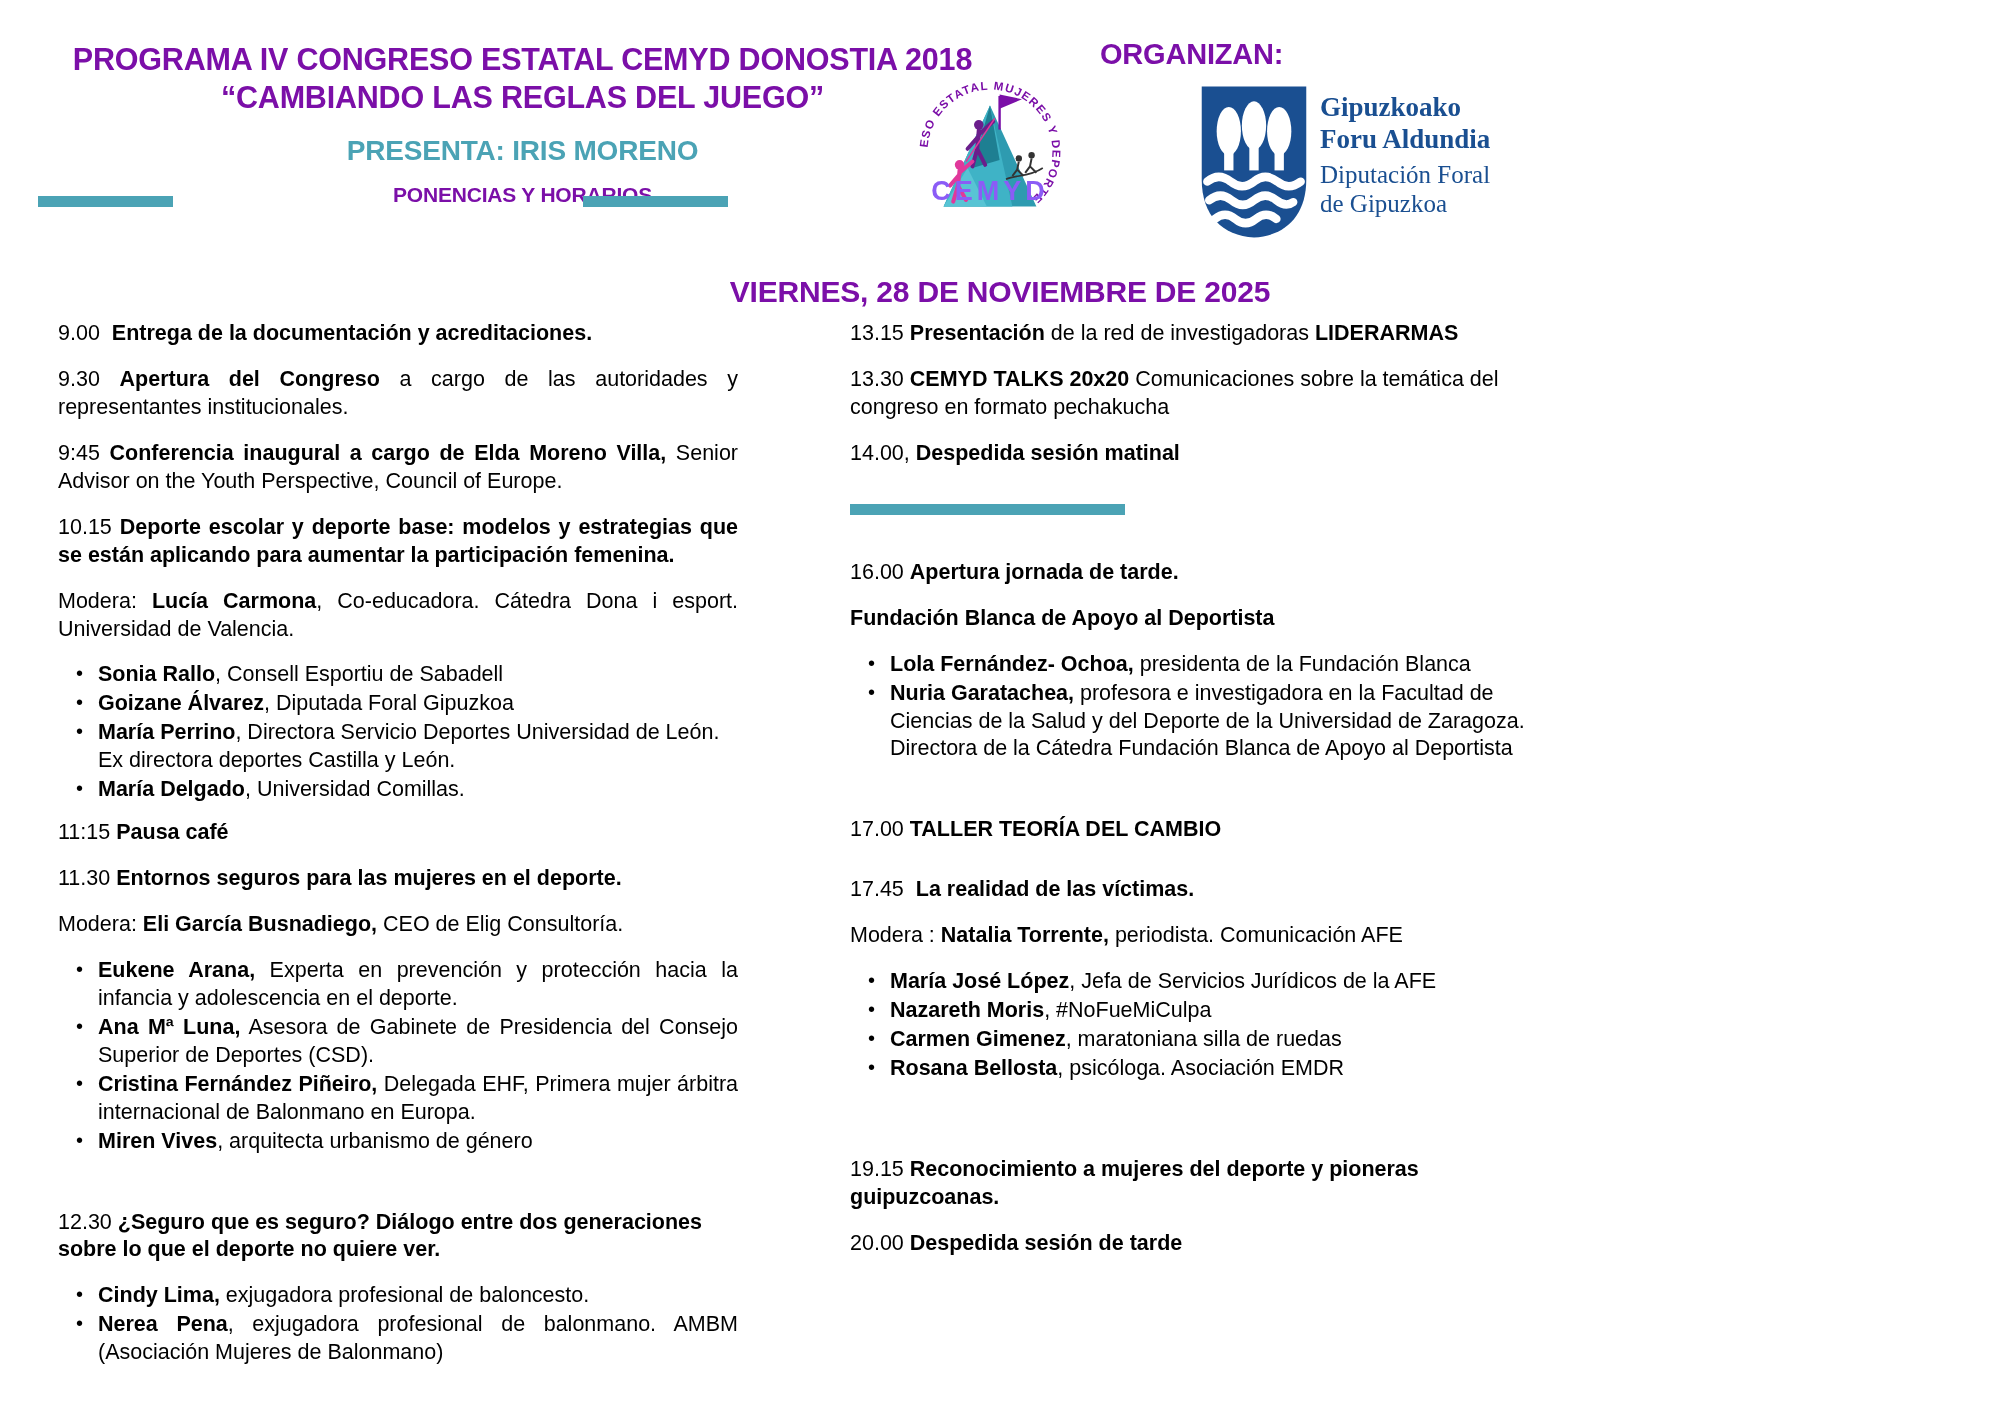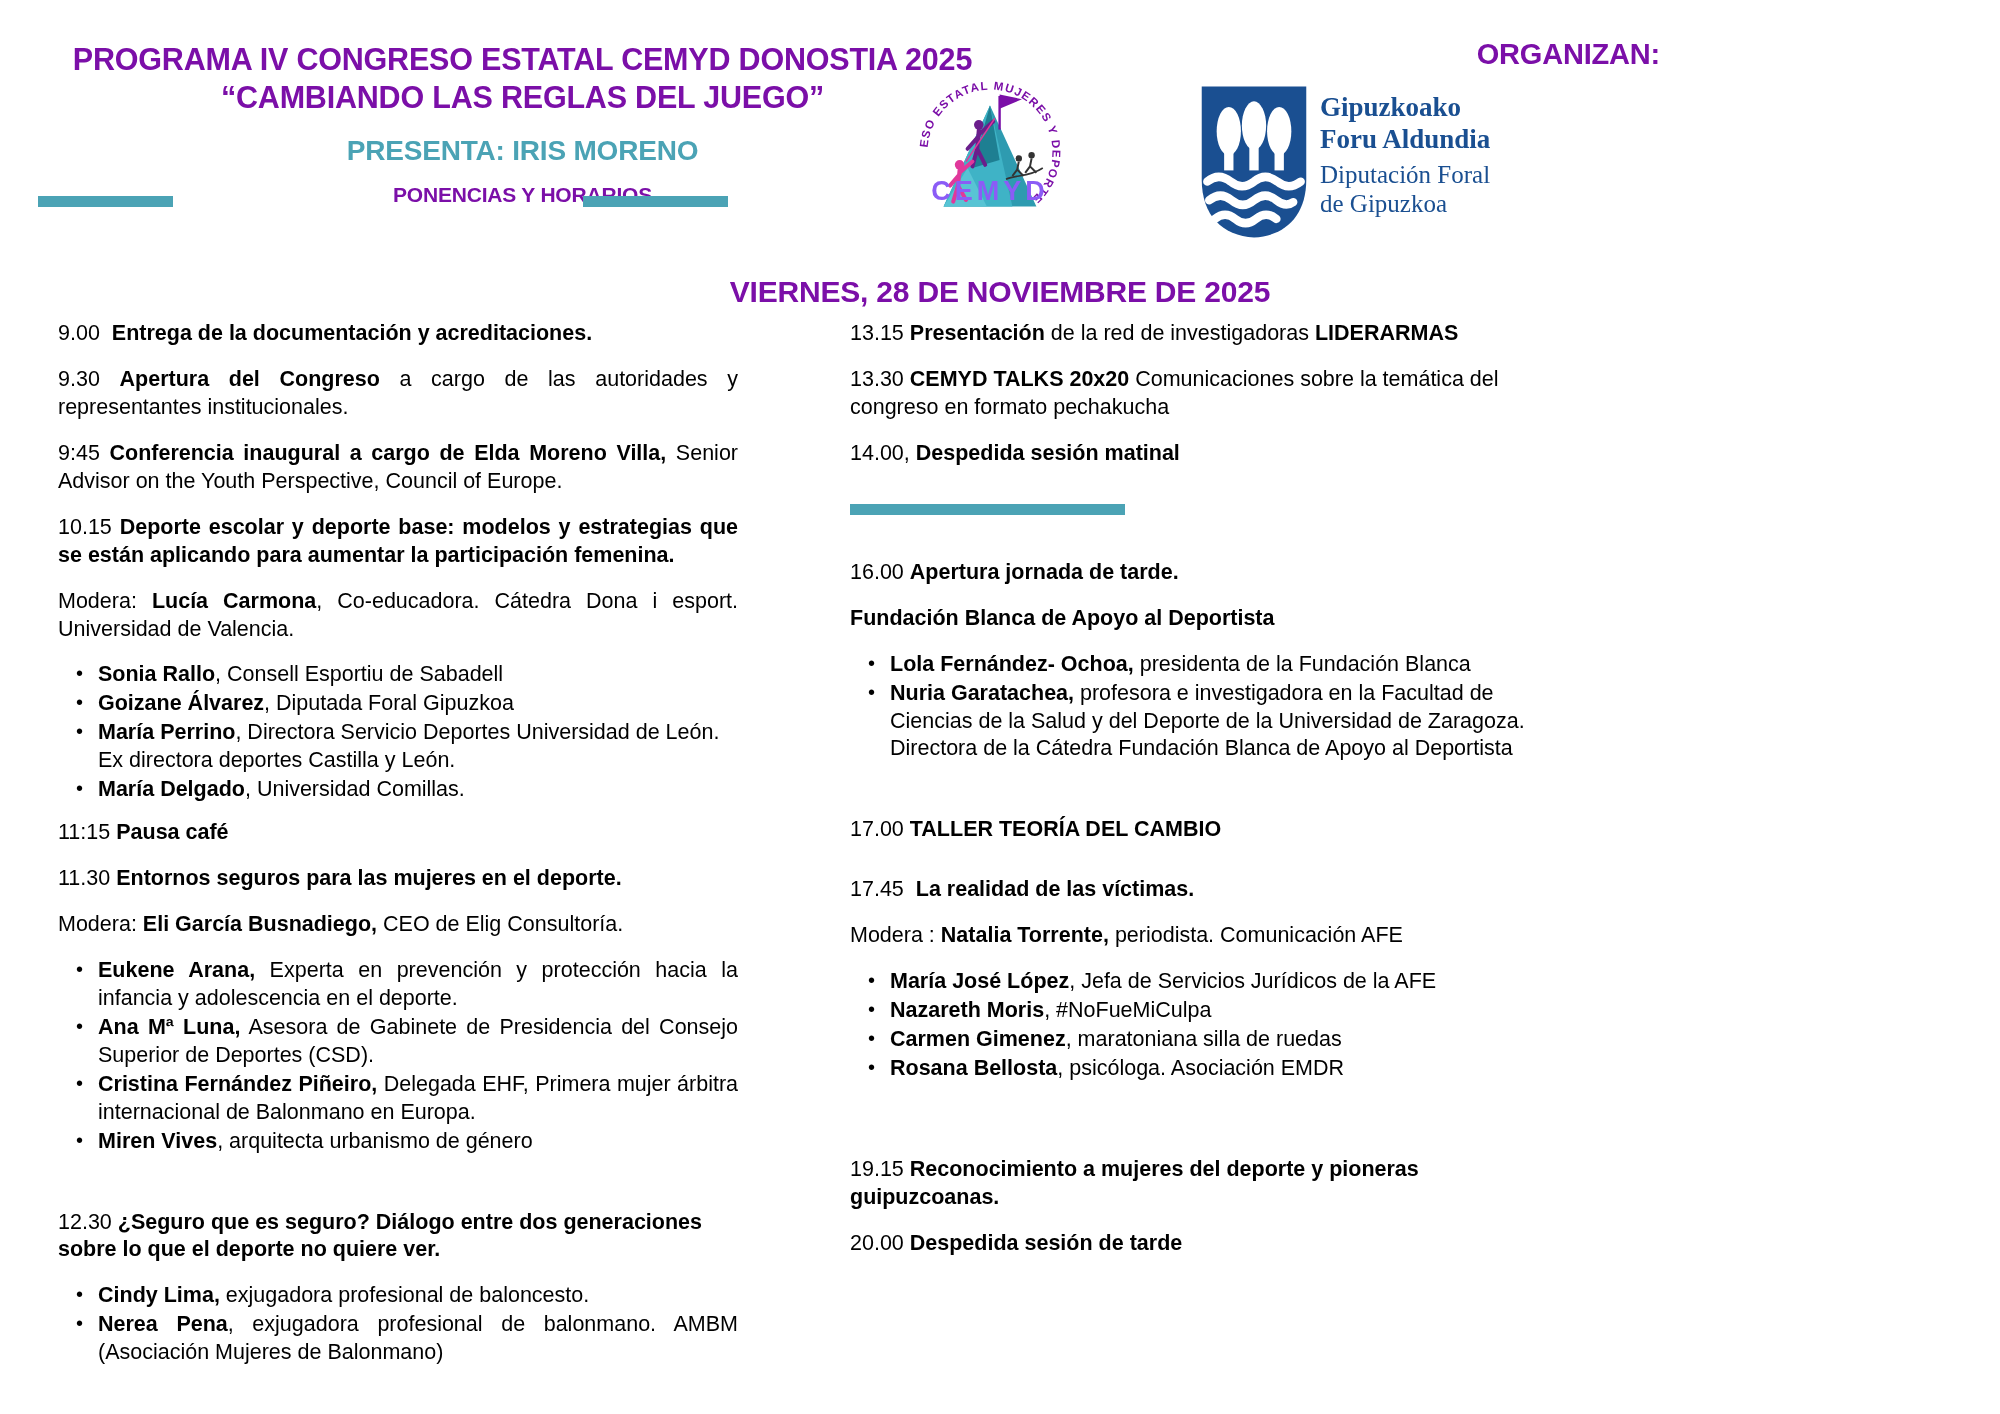--- a/index.html
+++ b/index.html
@@ -56,21 +56,21 @@
     position: absolute;
     left: 583px; top: 196px;
     width: 145px; height: 11px;
     background: #4BA3B5;
   }
 
   .organizan {
     position: absolute;
     left: 1100px; top: 38px;
     width: 560px;
-    text-align: right;
+    text-align: left;
     color: #7B0FA8;
     font-weight: bold;
     font-size: 29px;
     letter-spacing: -0.2px;
   }
 
   
   .cemyd-logo {
     position: absolute;
     left: 910px; top: 72px;
@@ -168,21 +168,21 @@
     background: #4BA3B5;
     margin: 36px 0 44px 0;
   }
 </style>
 </head>
 <body>
 
 <div class="header">
 
   <div class="title-block">
-    <div class="main-title">PROGRAMA IV CONGRESO ESTATAL CEMYD DONOSTIA 2025
+    <div class="main-title">PROGRAMA IV CONGRESO ESTATAL CEMYD DONOSTIA 2018
 “CAMBIANDO LAS REGLAS DEL JUEGO”</div>
     <div class="presenta">PRESENTA: IRIS MORENO</div>
     <div class="ponencias">PONENCIAS Y HORARIOS</div>
   </div>
 
   <div class="rule-left"></div>
   <div class="rule-right"></div>
 
   <div class="organizan">ORGANIZAN:</div>
 

